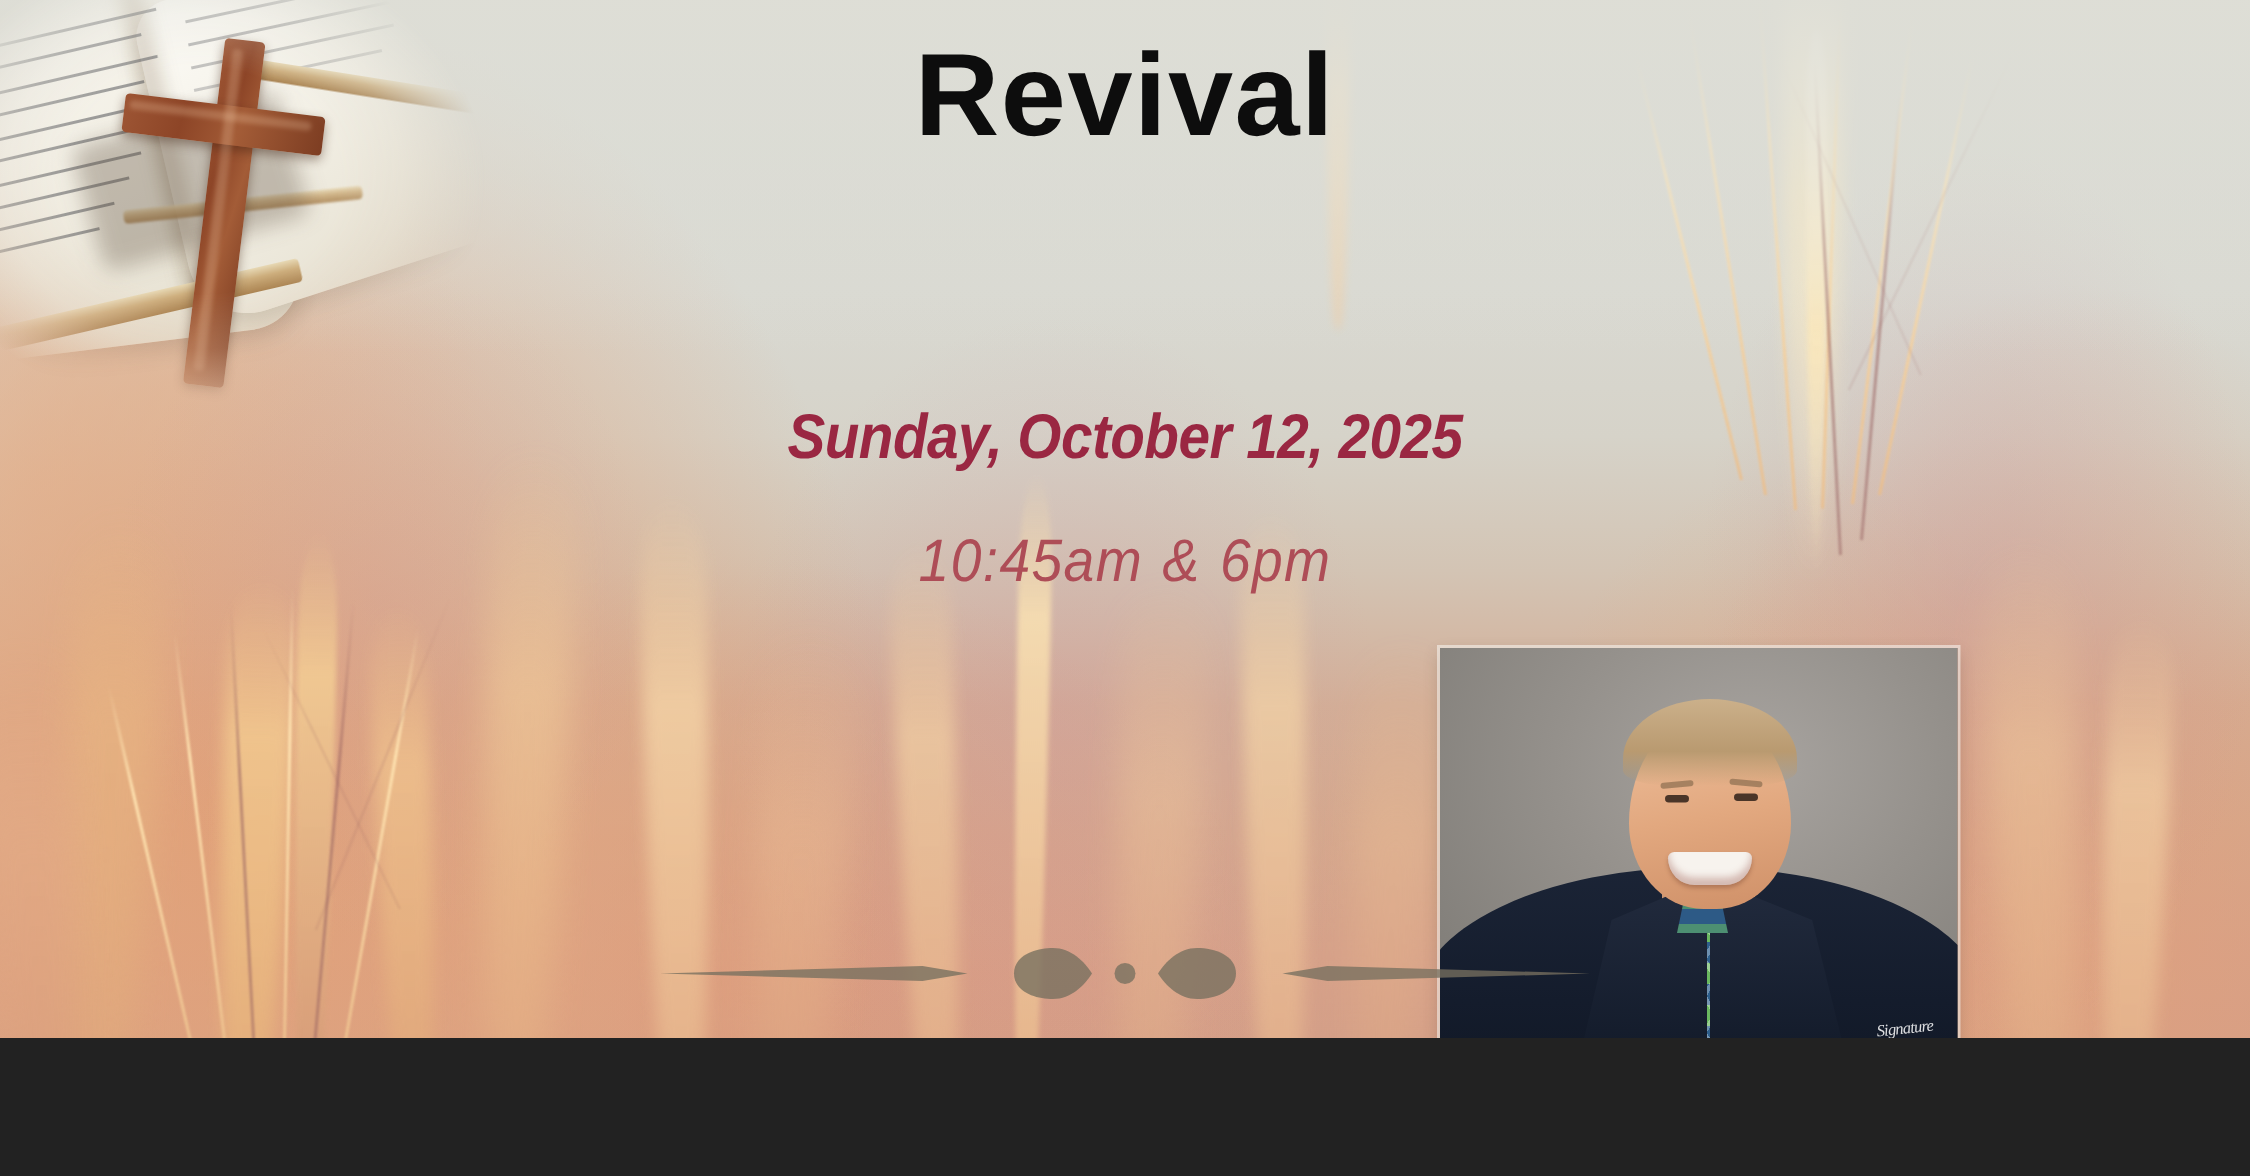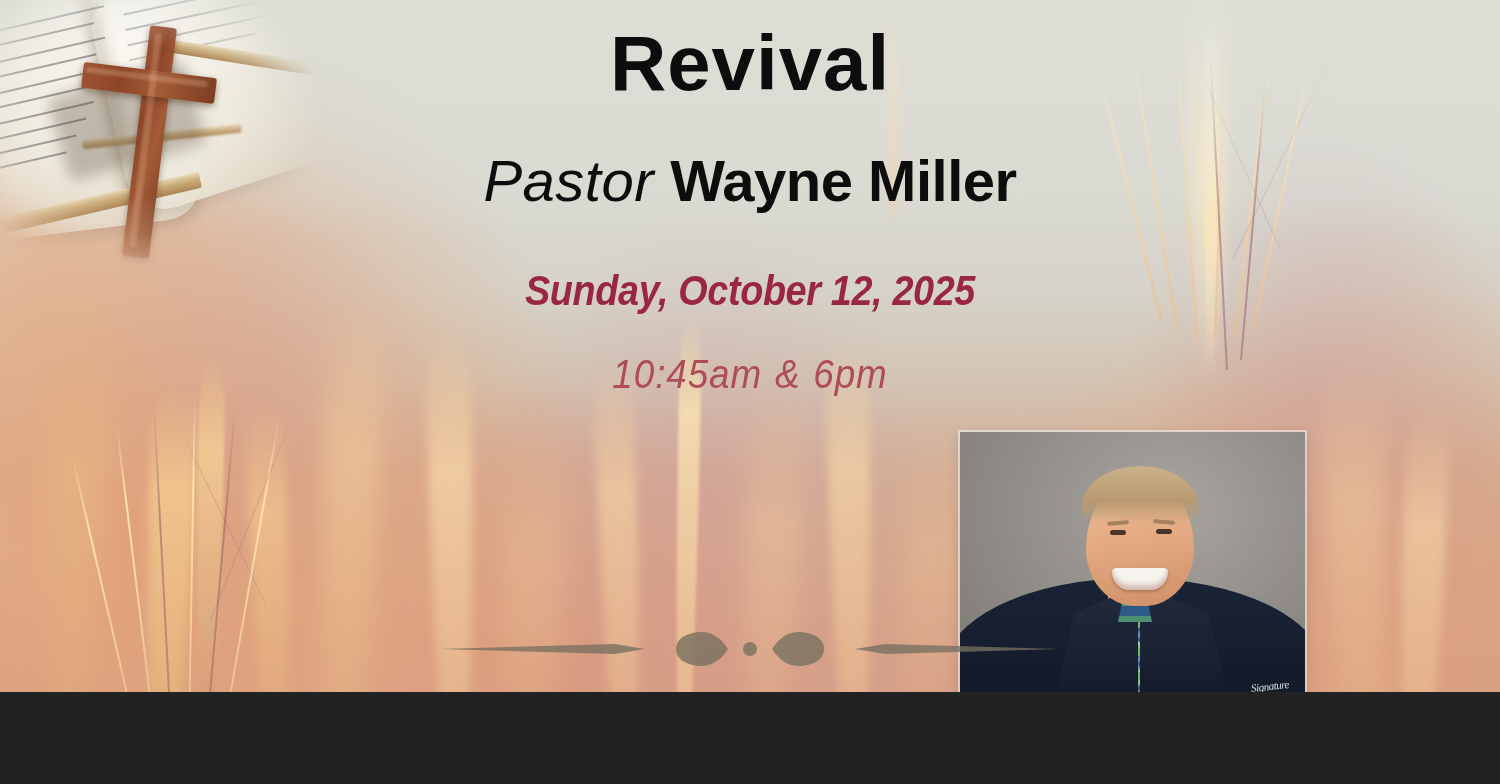--- a/index.html
+++ b/index.html
@@ -396,23 +396,20 @@
 
     <div class="cross-shadow"></div>
     <div class="cross-v"></div>
     <div class="cross-h"></div>
     <div class="cross-hl" style="left:156px; top:50px; width:7px; height:216px; transform:rotate(7deg);"></div>
     <div class="cross-hl" style="left:100px; top:92px; width:122px; height:6px; transform:rotate(7deg);"></div>
   </div>
 
   <div class="title">Revival</div>
 
-  <div class="subtitle">
-    <span class="sub-role">Pastor</span><span> </span><span class="sub-name">Wayne Miller</span>
-  </div>
 
   <div class="date-line">Sunday, October 12, 2025</div>
 
   <div class="time-line">
     <span>10:45am</span><span class="amp">&amp;</span><span>6pm</span>
   </div>
 
 
   <div class="portrait">
     <div class="pt-backdrop"></div>

